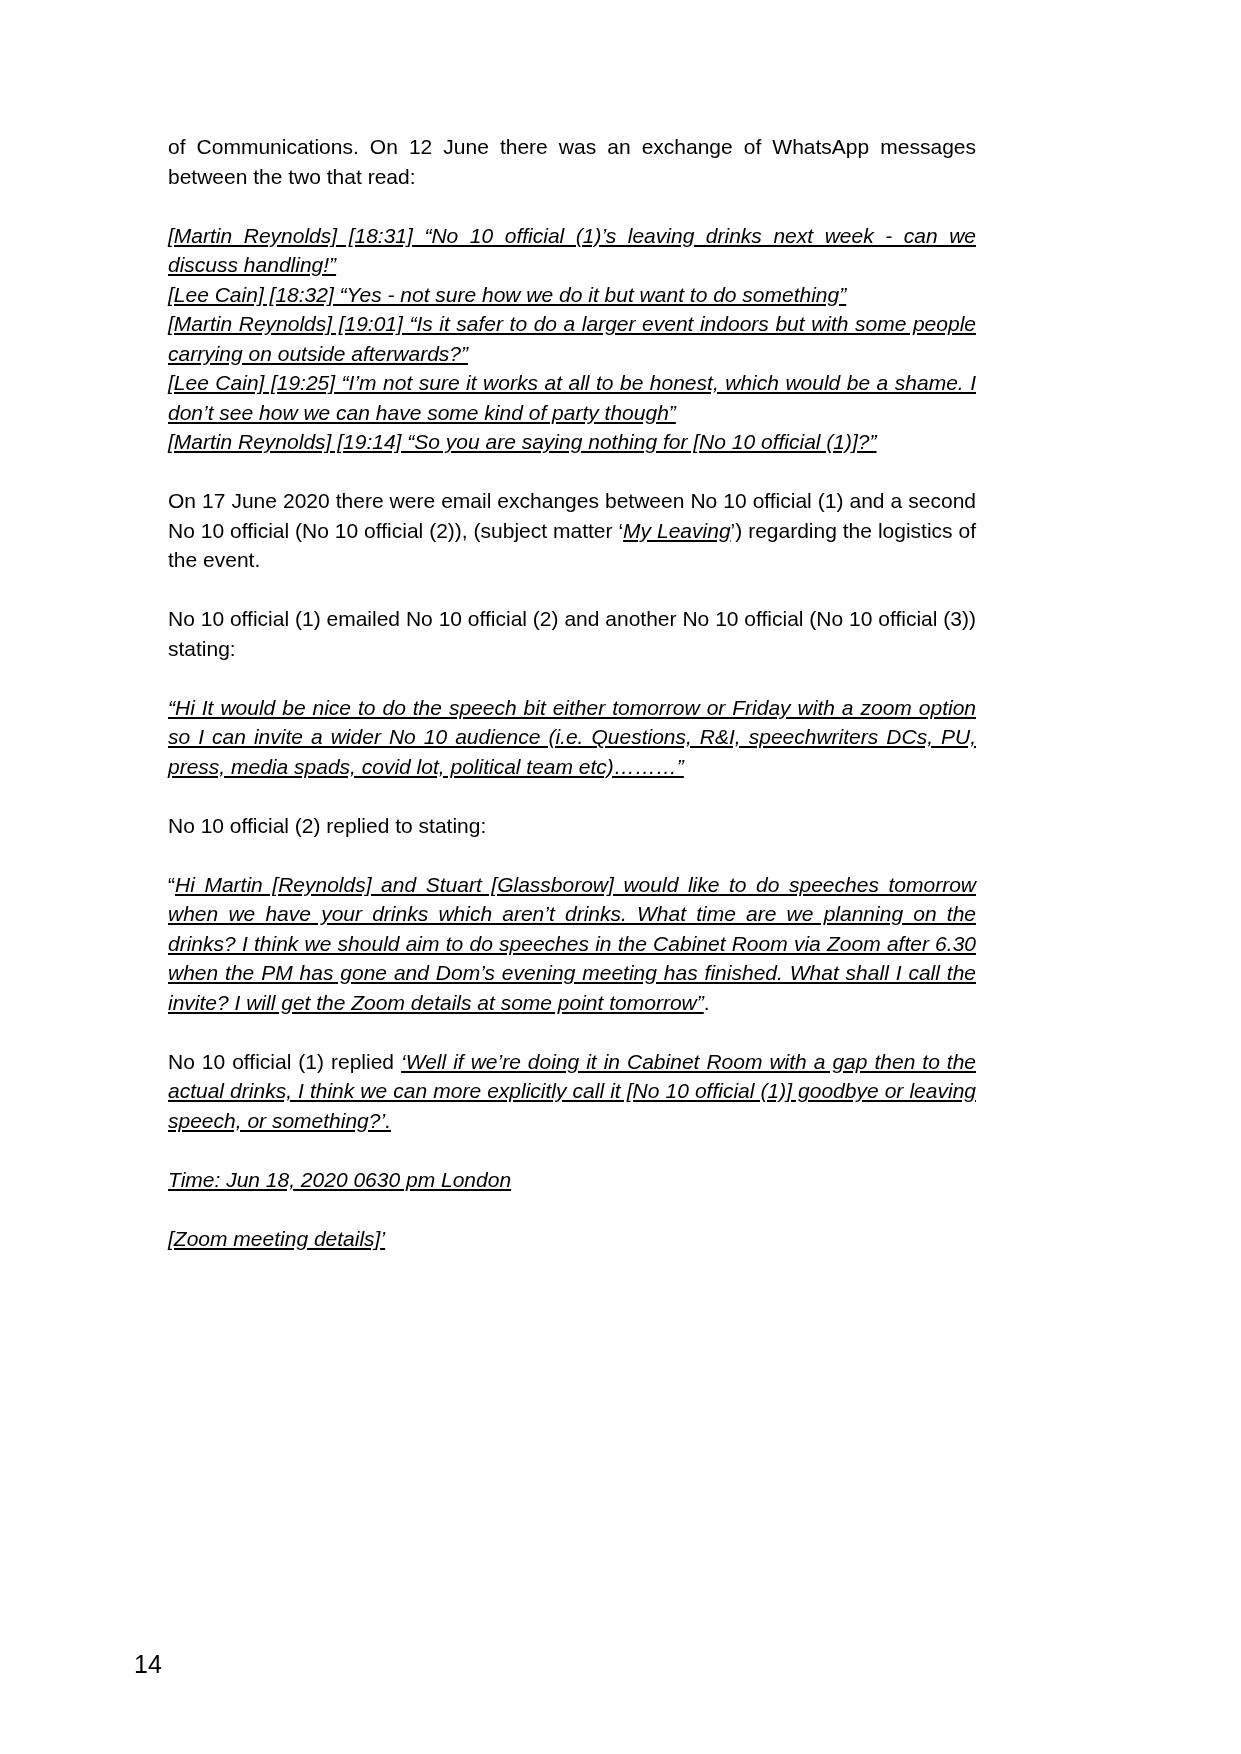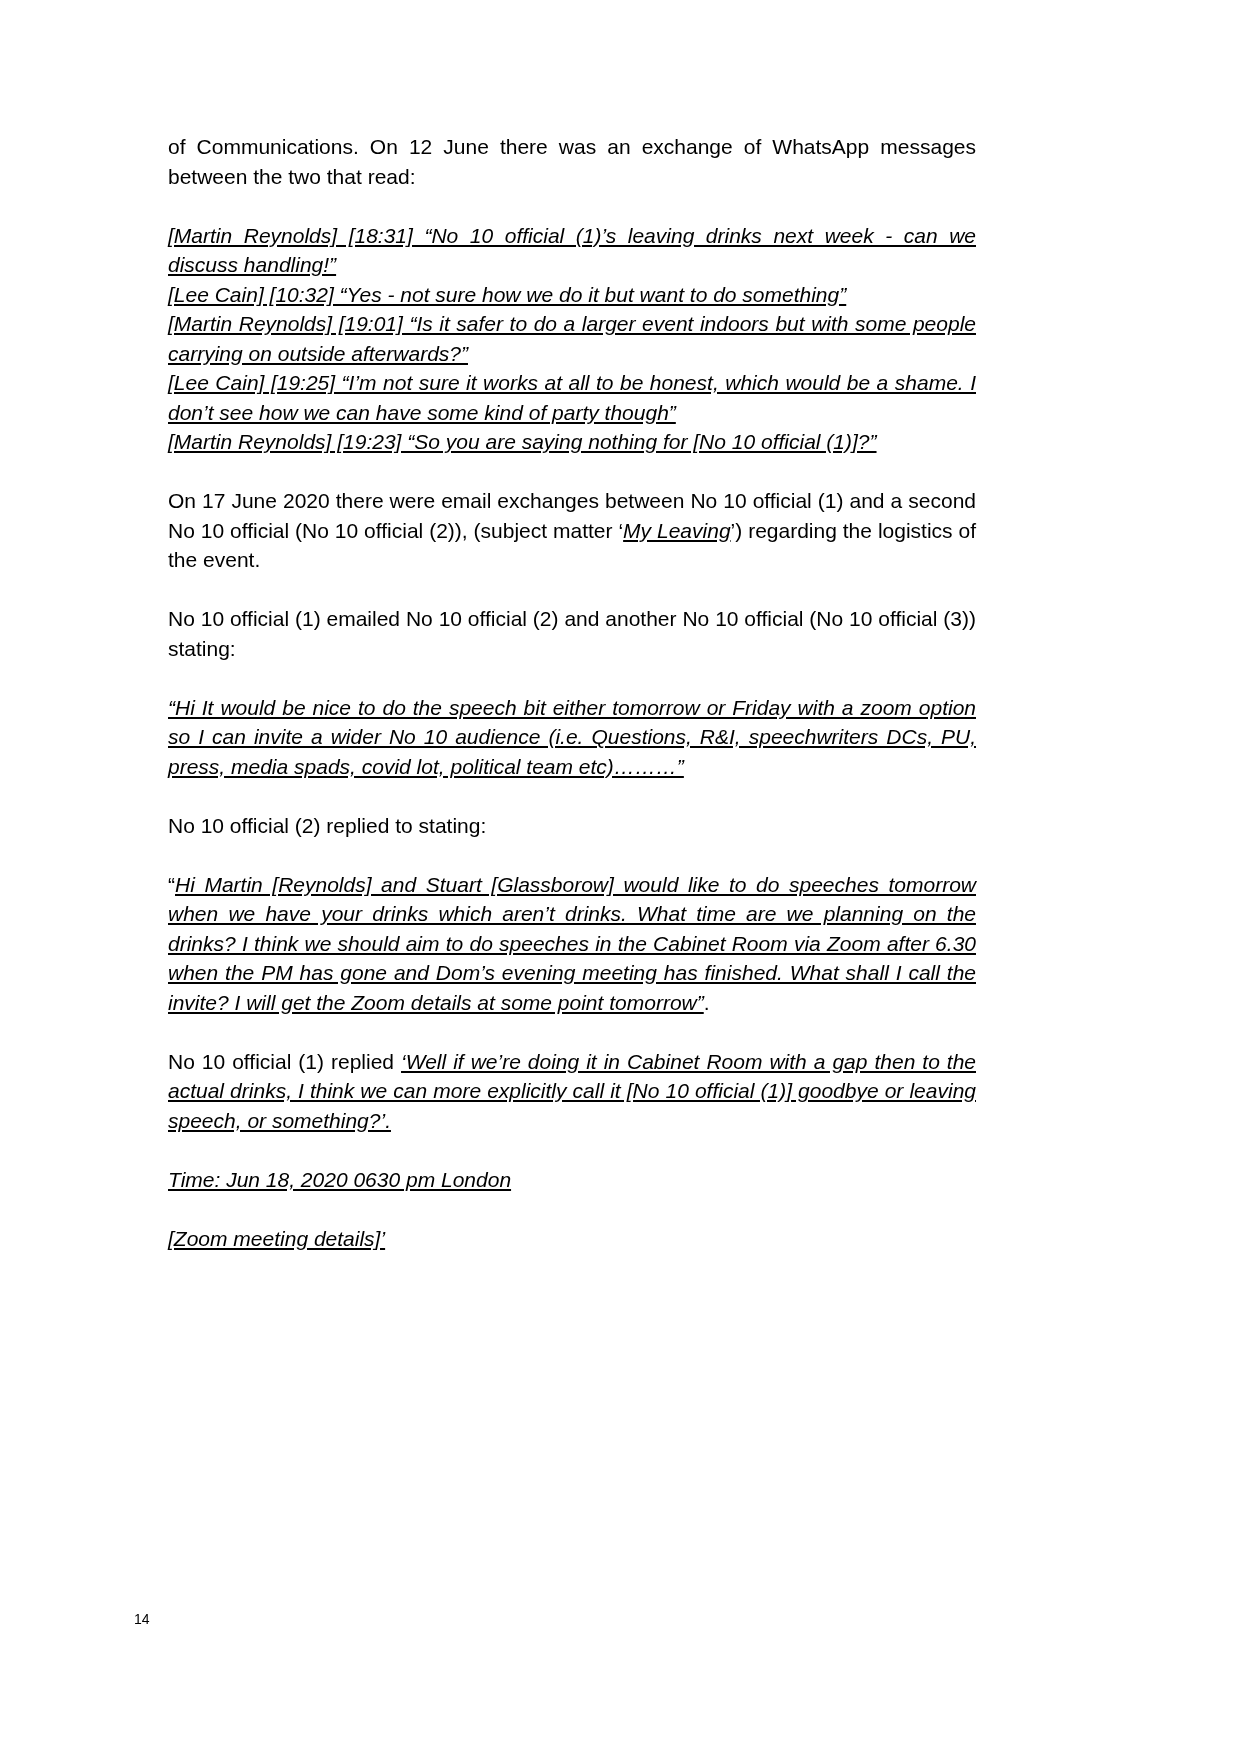--- a/index.html
+++ b/index.html
@@ -8,36 +8,36 @@
     font-family: "Liberation Sans", sans-serif; color: #000000;
   }
   .page { position: absolute; left: 168px; top: 132px; width: 808px; }
   .p {
     font-size: 21px; line-height: 29.5px; margin: 0 0 29.5px 0;
     text-align: justify; text-align-last: left; letter-spacing: 0;
   }
   .p.tight { margin-bottom: 0; }
   .i { font-style: italic; text-decoration: underline; }
   .page-number {
-    position: absolute; left: 134px; top: 1606px; font-size: 14px; line-height: 26px;
+    position: absolute; left: 134px; top: 1651px; font-size: 25px; line-height: 26px;
   }
 </style>
 </head>
 <body>
 
 <div class="page">
 
   <p class="p">of Communications. On 12 June there was an exchange of WhatsApp messages between the two that read:</p>
 
   <div class="p">
     <div class="i">[Martin Reynolds] [18:31] “No 10 official (1)’s leaving drinks next week - can we discuss handling!”</div>
-    <div class="i">[Lee Cain] [10:32] “Yes - not sure how we do it but want to do something”</div>
+    <div class="i">[Lee Cain] [18:32] “Yes - not sure how we do it but want to do something”</div>
     <div class="i">[Martin Reynolds] [19:01] “Is it safer to do a larger event indoors but with some people carrying on outside afterwards?”</div>
     <div class="i">[Lee Cain] [19:25] “I’m not sure it works at all to be honest, which would be a shame. I don’t see how we can have some kind of party though”</div>
-    <div class="i">[Martin Reynolds] [19:23] “So you are saying nothing for [No 10 official (1)]?”</div>
+    <div class="i">[Martin Reynolds] [19:14] “So you are saying nothing for [No 10 official (1)]?”</div>
   </div>
 
   <p class="p"><span>On 17 June 2020 there were email exchanges between No 10 official (1) and a second No 10 official (No 10 official (2)), (subject matter ‘</span><span class="i">My Leaving</span><span>’) regarding the logistics of the event.</span></p>
 
   <p class="p">No 10 official (1) emailed No 10 official (2) and another No 10 official (No 10 official (3)) stating:</p>
 
   <p class="p i">“Hi It would be nice to do the speech bit either tomorrow or Friday with a zoom option so I can invite a wider No 10 audience (i.e. Questions, R&amp;I, speechwriters DCs, PU, press, media spads, covid lot, political team etc)………”</p>
 
   <p class="p">No 10 official (2) replied to stating:</p>
 

